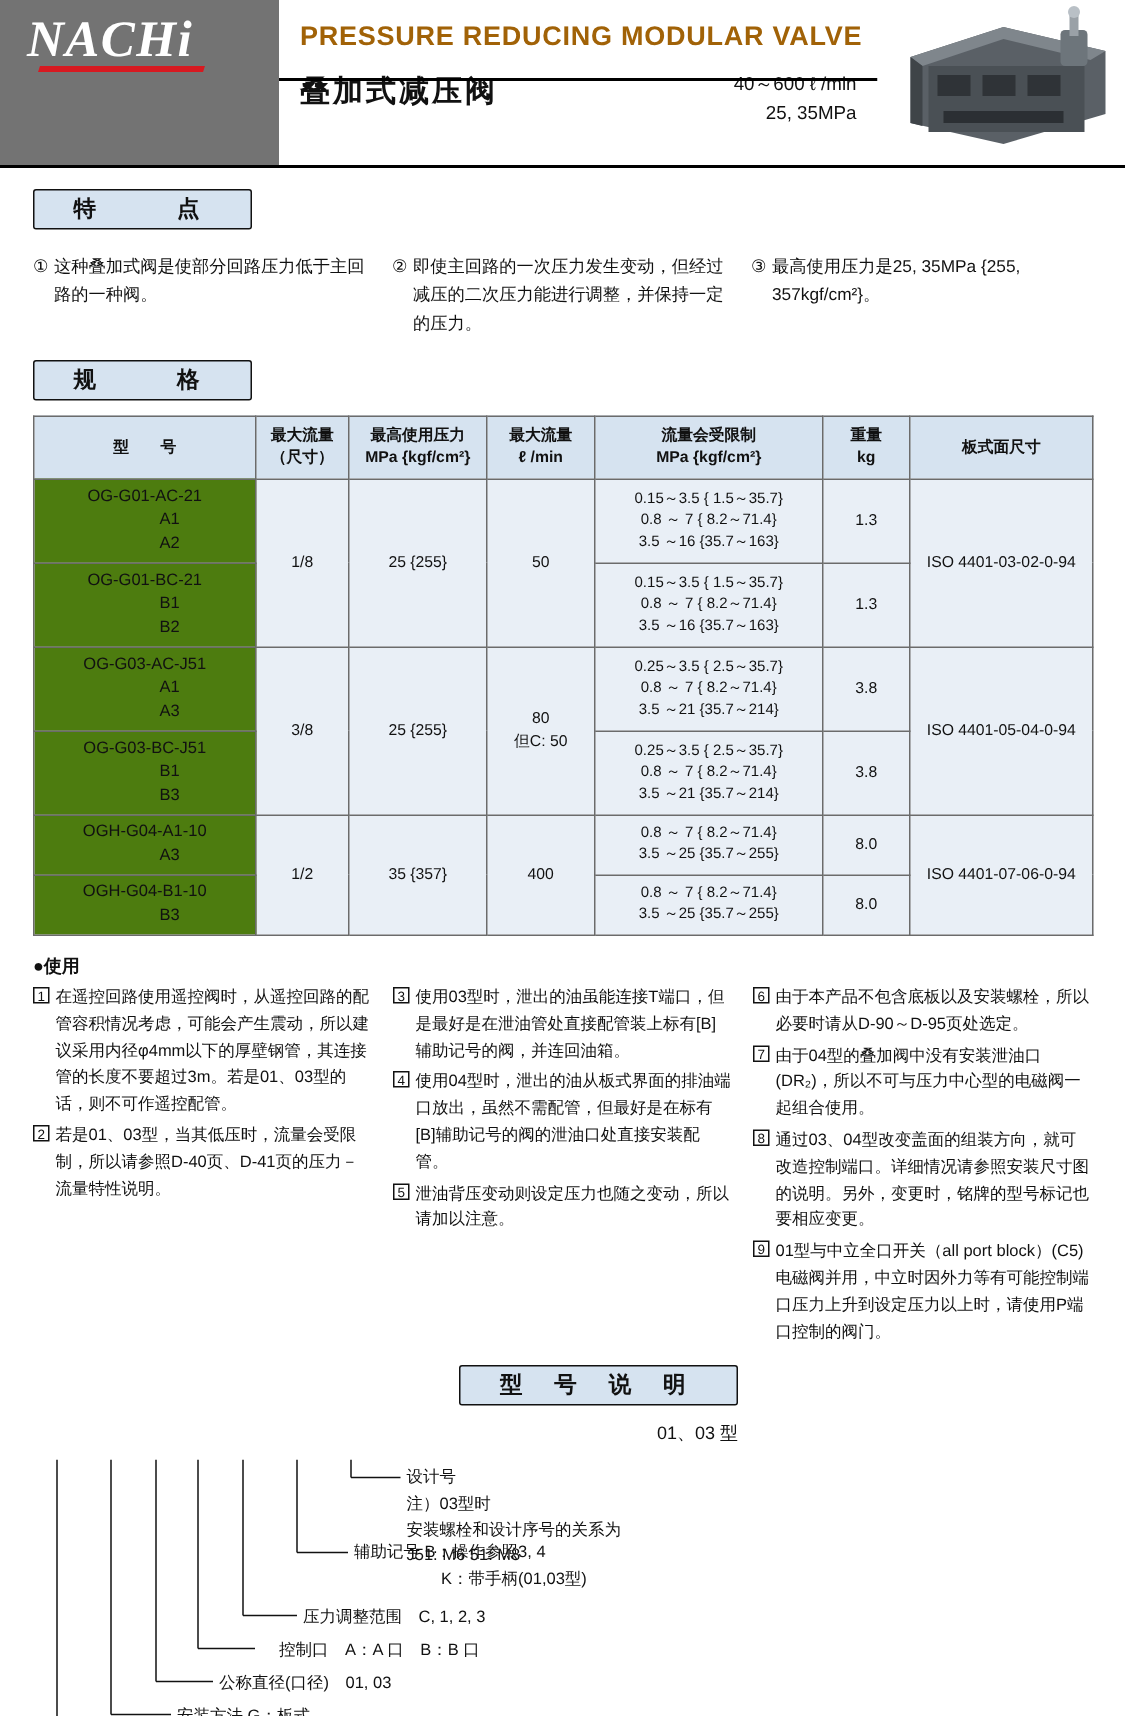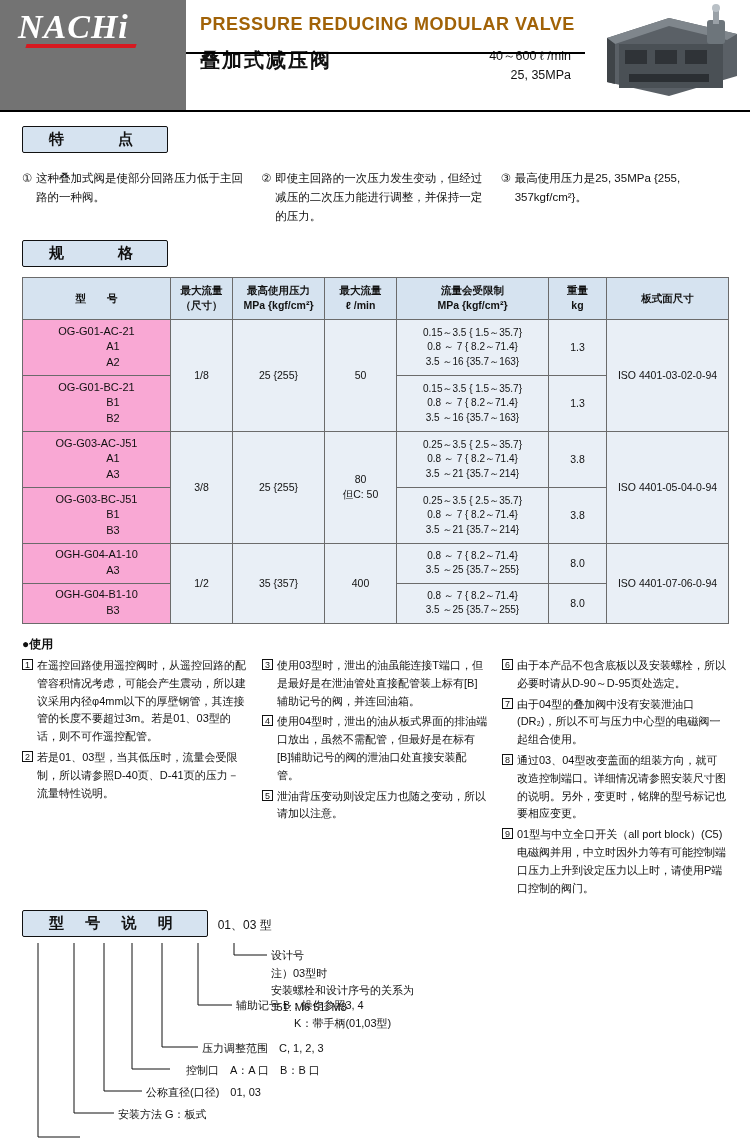--- a/index.html
+++ b/index.html
@@ -127,21 +127,21 @@
   }
   table.spec thead th {
     background:#d6e3f0;
     font-weight:bold;
     height:42px;
     font-size:10.5px;
   }
   td.model {
     text-align:left;
     padding-left:8px;
-    background:#f9a8d4;
+    background:#4d7c0f;
     font-size:11px;
     line-height:1.5;
   }
   td.pale { background:#e9eff6; }
   td.range { text-align:left; padding-left:10px; font-size:10px; }
 
   
   .usage-head {
     margin:12px 22px 0 22px;
     font-size:12px;
@@ -166,21 +166,21 @@
     width:11px; height:11px;
     line-height:10px;
     text-align:center;
     font-size:9px;
     margin-right:2px;
   }
   .u-txt { flex:1; }
 
   
   .code-sec { margin:10px 22px 0 22px; position:relative; }
-  .code-title-row { display:flex; align-items:flex-end; gap:10px; }
+  .code-title-row { display:flex; align-items:flex-end; gap:10px;flex-direction:column; }
   .code-type { font-size:12px; padding-bottom:3px; }
   .code-string {
     font-family:"Liberation Sans", sans-serif;
     font-size:17px;
     font-weight:bold;
     letter-spacing:1px;
     margin:12px 0 0 4px;
   }
   .legend {
     margin-top:6px;

